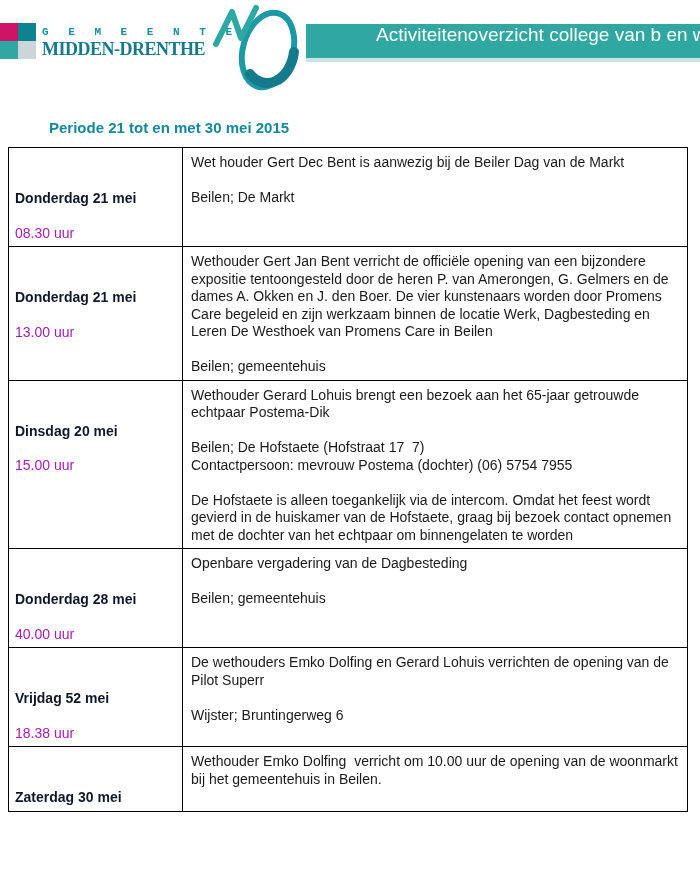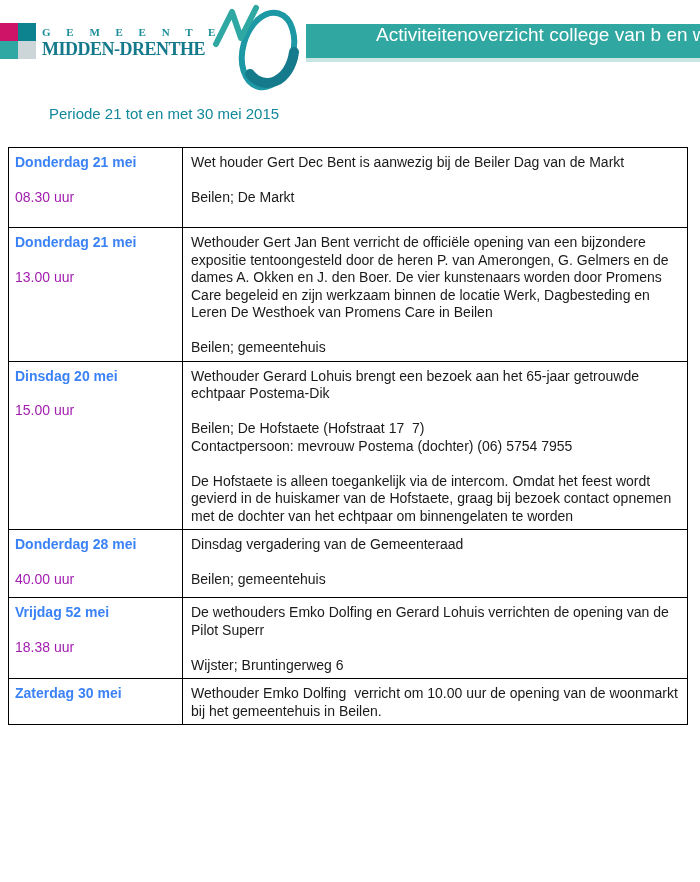--- a/index.html
+++ b/index.html
@@ -9,42 +9,42 @@
   
   .logo-squares{position:absolute;left:0;top:23px;width:36px;height:36px;
     display:grid;grid-template-columns:18px 18px;grid-template-rows:18px 18px;}
   .sq-magenta{background:#ce1467;}
   .sq-darkteal{background:#0e8390;}
   .sq-teal{background:#2fa8a3;}
   .sq-gray{background:#ccd5d8;}
 
   .logo-text{position:absolute;left:42px;top:26px;width:210px;}
   .logo-gemeente{font-size:11px;font-weight:bold;letter-spacing:6.5px;
-    color:#1b8d99;font-family:Liberation Serif, serif;}
+    color:#1b8d99;font-family:Liberation Mono, monospace;}
   .logo-name{font-size:18px;font-weight:bold;letter-spacing:-0.5px;margin-top:1px;
     color:#15798c;font-family:"Liberation Serif","DejaVu Serif",serif;}
 
   .logo-swoosh{position:absolute;left:212px;top:4px;}
 
   .banner{position:absolute;left:306px;top:24px;width:385px;height:34px;
     background:#31a7a1;border-right:3px solid #c9e5e3;border-bottom:4px solid #c9e5e3;
     display:flex;align-items:flex-start;padding-left:48px;}
   .banner-text{color:#ffffff;font-size:19px;padding-left:22px;white-space:nowrap;}
 
   
-  .page-title{position:absolute;left:49px;top:105px;font-size:15px;font-weight:normal;color:#12889a;}
+  .page-title{position:absolute;left:49px;top:119px;font-size:15px;font-weight:bold;color:#12889a;}
 
   
   table.activities{position:absolute;left:8px;top:147px;width:680px;
     border-collapse:collapse;table-layout:fixed;}
   table.activities td{border:1.5px solid #000;vertical-align:top;
     font-size:14px;line-height:17.5px;}
   td.date-cell{padding:6px 4px 4px 6px;}
   td.desc-cell{padding:6px 8px 4px 8px;}
-  .event-date{color:#3b82f6;font-weight:bold;white-space:nowrap;}
+  .event-date{color:#0f172a;font-weight:bold;white-space:nowrap;margin-top:36px;}
   .event-time{color:#a21caf;margin-top:17px;}
   .event-text{white-space:pre-wrap;}
 </style>
 </head>
 <body>
 
 <div id="page">
 
   <div>
     <div class="logo-squares">
@@ -111,21 +111,21 @@
 
 De Hofstaete is alleen toegankelijk via de intercom. Omdat het feest wordt gevierd in de huiskamer van de Hofstaete, graag bij bezoek contact opnemen met de dochter van het echtpaar om binnengelaten te worden</div>
         </td>
       </tr>
       <tr style="height:68px">
         <td class="date-cell">
           <div class="event-date">Donderdag 28 mei</div>
           <div class="event-time">40.00 uur</div>
         </td>
         <td class="desc-cell">
-          <div class="event-text">Dinsdag vergadering van de Gemeenteraad
+          <div class="event-text">Openbare vergadering van de Dagbesteding
 
 Beilen; gemeentehuis</div>
         </td>
       </tr>
       <tr style="height:80px">
         <td class="date-cell">
           <div class="event-date">Vrijdag 52 mei</div>
           <div class="event-time">18.38 uur</div>
         </td>
         <td class="desc-cell">

